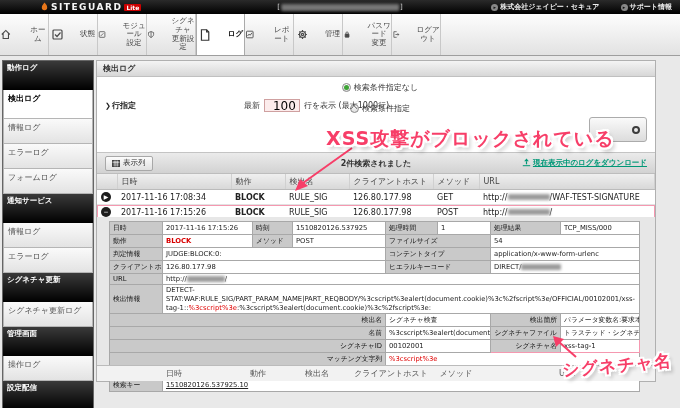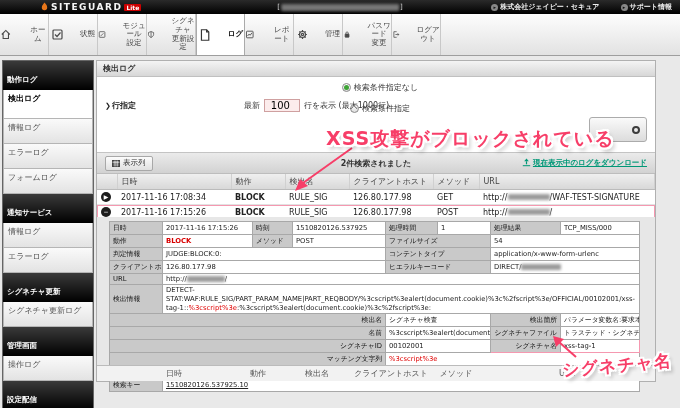--- a/index.html
+++ b/index.html
@@ -22,39 +22,39 @@
   .nav { position:absolute; left:0; top:14px; width:680px; height:42px;
     background:linear-gradient(#fdfdfd,#e2e2e2); border-bottom:1px solid #9e9e9e; display:flex; }
   .nav-item { width:49px; height:100%; border-right:1px solid #c8c8c8; display:flex; flex-direction:row;
     align-items:center; justify-content:center; gap:16px; font-size:7.5px; color:#444; text-align:center; line-height:1.15; }
   .nav-item.active { background:#fff; border-right:1px solid #aaa; border-left:1px solid #aaa; font-weight:bold; color:#111; }
   .nav-item svg { display:block; }
 
   
   .sidebar { position:absolute; left:2px; top:60px; width:92px; height:348px;
     background:#dcdcdc; border:1px solid #666; border-bottom:none; overflow:hidden; }
-  .sb-head { background:linear-gradient(#3a3a3a,#000); color:#fff; font-size:7.5px; font-weight:bold; padding:14px 4px; height:29px; }
+  .sb-head { background:linear-gradient(#3a3a3a,#000); color:#fff; font-size:7.5px; font-weight:bold; padding:2px 4px; height:29px; }
   .sb-item { background:linear-gradient(#fafafa,#e3e3e3); border:1px solid #b5b5b5; border-top:none;
     font-size:8px; color:#555; padding:3px 4px 0 4px; height:25px; cursor:pointer; }
   .sb-item.active { background:#fff; color:#000; font-weight:bold; height:29px; }
 
   
   .main { position:absolute; left:96px; top:60px; width:560px; height:322px;
     background:#fff; border:1px solid #b0b0b0; }
   .panel-head { height:16px; background:linear-gradient(#f4f4f4,#d7d7d7); border-bottom:1px solid #c0c0c0;
     font-size:8px; font-weight:bold; color:#333; padding:2px 6px; }
   .radio-row { display:flex; align-items:center; gap:10px; margin:5px 0 0 8px; font-size:8px; color:#333; height:12px;flex-direction:column; }
   .radio { display:flex; align-items:center; gap:3px; }
   .rb { width:9px; height:9px; border-radius:50%; border:1px solid #8a8a8a; background:linear-gradient(#fff,#ddd); display:inline-flex; align-items:center; justify-content:center; }
   .rb.on::after { content:""; width:5px; height:5px; border-radius:50%; background:#3fa437; }
   .spec-row { display:flex; align-items:center; margin:3px 0 0 8px; font-size:8px; height:17px; }
   .spec-toggle { font-weight:bold; color:#222; }
   .spec-marker { font-size:7px; margin-right:1px; }
   .spec-mid { margin-left:108px; display:flex; align-items:center; gap:4px; color:#333; }
-  .rows-input { width:36px; height:13px; font-size:10px; text-align:right; padding-right:9px;
+  .rows-input { width:36px; height:13px; font-size:12px; text-align:right; padding-right:3px;
     background:#fcecec; border:1px solid #cfa0a0; font-family:inherit; }
   .search-btn { position:absolute; right:8px; top:56px; width:58px; height:25px; border:1px solid #ababab; border-radius:3px;
     background:linear-gradient(#fafafa,#dcdcdc); z-index:1; display:flex; align-items:center; justify-content:flex-end; padding-right:6px; }
   .search-btn .knob { width:8px; height:8px; border-radius:50%; border:2px solid #3c3c3c; }
 
   .results-bar { position:absolute; left:0; top:91px; width:558px; height:22px;
     background:linear-gradient(#ebebeb,#d2d2d2); border-top:1px solid #c4c4c4; border-bottom:1px solid #bdbdbd;
     display:flex; align-items:center; }
   .cols-btn { margin-left:8px; height:15px; border:1px solid #a8a8a8; border-radius:2px; background:linear-gradient(#fcfcfc,#e0e0e0);
     font-size:7.5px; color:#333; display:flex; align-items:center; gap:3px; padding:0 6px; }

